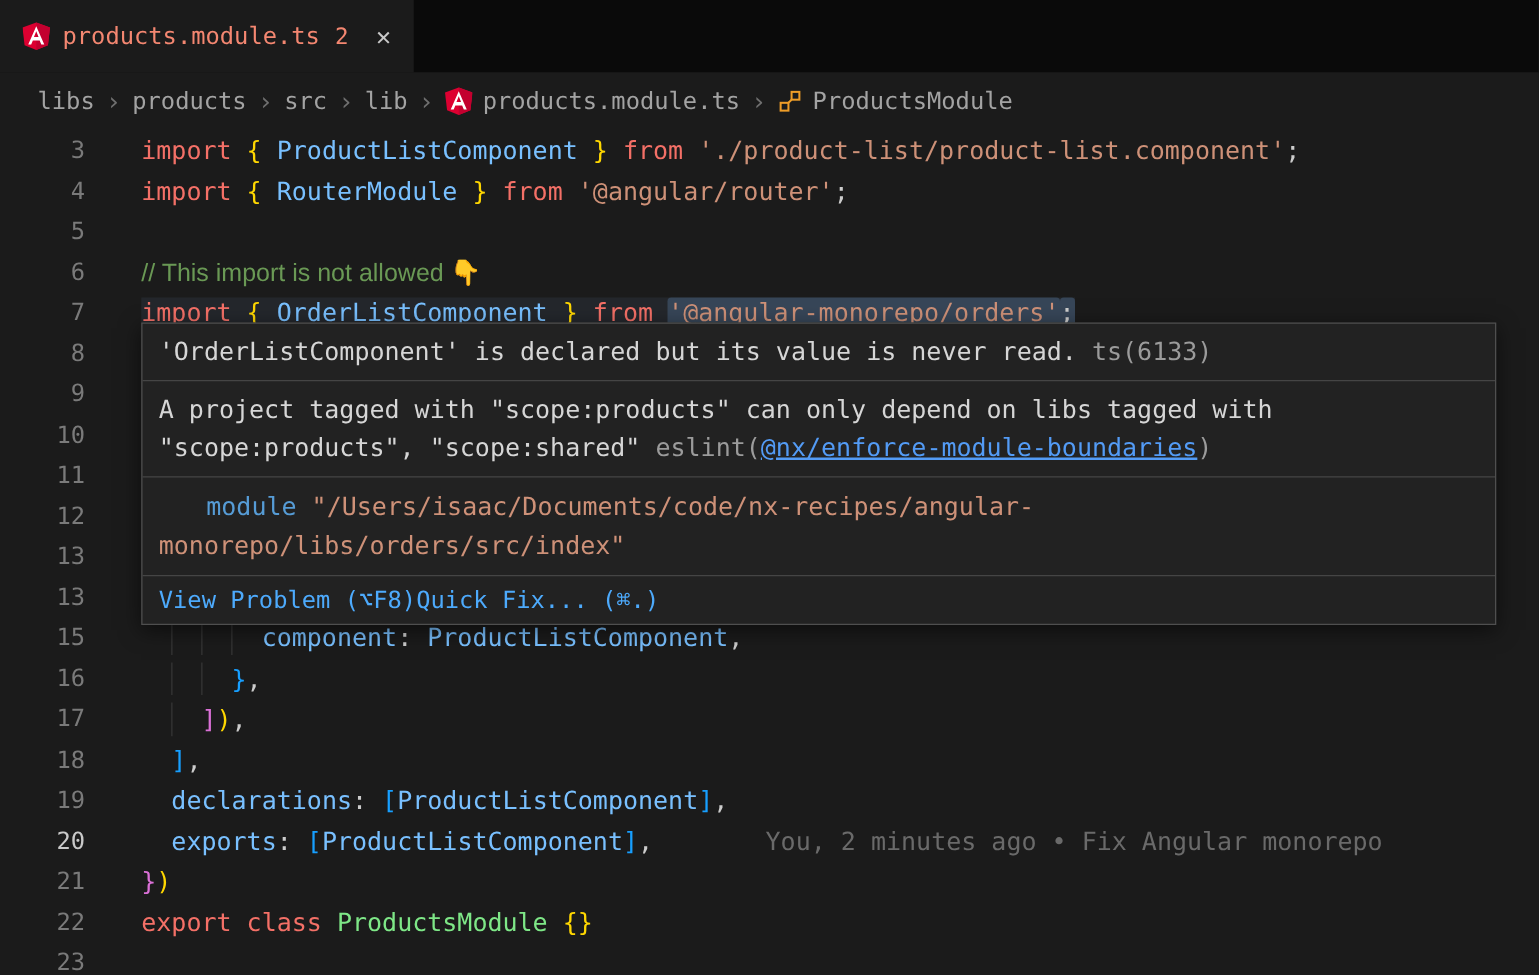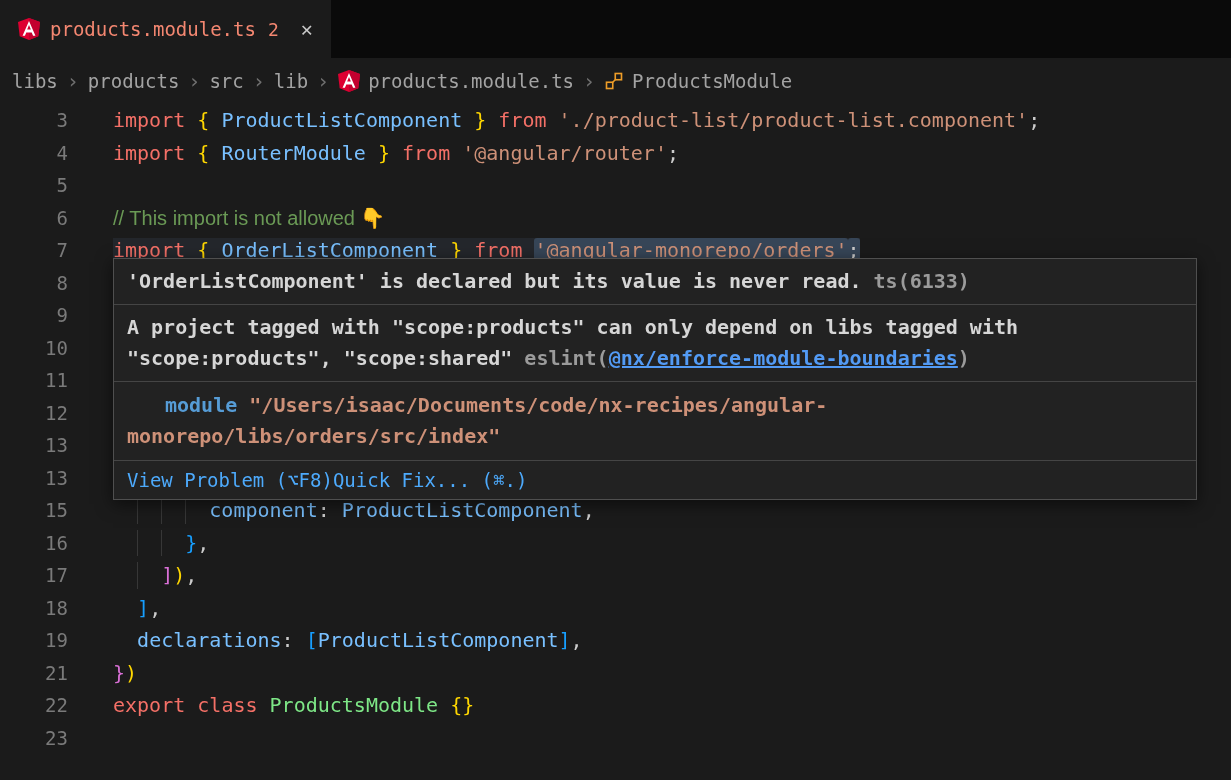--- a/index.html
+++ b/index.html
@@ -16,21 +16,21 @@
     padding:0 18px; background:#1b1b1b; cursor:pointer;
   }
   .tab-icon { display:flex; align-items:center; }
   .tab-label { color:#f48771; font-size:19px; }
   .tab-badge { color:#f48771; font-size:18px; margin-left:2px; }
   .tab-close { color:#c8c8c8; font-size:20px; margin-left:12px; cursor:pointer; }
 
   
   .breadcrumb {
     height:46px; display:flex; align-items:center;
-    padding-left:12px; font-size:19px; color:#a3a3a3; background:#1b1b1b;text-align:right;
+    padding-left:30px; font-size:19px; color:#a3a3a3; background:#1b1b1b;text-align:right;
   }
   .bc-sep { color:#6f6f6f; font-size:20px; margin:0 9px; }
   .bc-item { display:flex; align-items:center; gap:8px; cursor:pointer; white-space:pre; }
 
   
   .editor { position:relative; }
   .line { display:flex; height:32.5px; line-height:32.5px; font-size:20px; position:relative; }
   .gutter {
     width:113px; padding-right:45px; flex:none;
     text-align:right; color:#7a7a7a; font-size:19px; cursor:pointer;
@@ -59,21 +59,21 @@
   }
   .tk-hl { background:rgba(88,120,160,0.38); border-radius:3px; }
   .blame { color:#6a6a6a; margin-left:90px; }
 
   
   .hover {
     position:absolute; left:113px; top:154px; width:1084px;
     background:#222222; border:1px solid #4f4f4f; z-index:5;
     font-size:20px; box-shadow:0 4px 16px rgba(0,0,0,0.55);
   }
-  .hover-sec { padding:7px 13px; color:#d6d6d6;font-weight:bold; }
+  .hover-sec { padding:7px 13px; color:#d6d6d6; }
   .hover-sec.code { padding:8px 13px; }
   .hover-sec + .hover-sec { border-top:1px solid #454545; }
   .hv-line { line-height:31px; white-space:pre; }
   .hv-text   { color:#d6d6d6; }
   .hv-dim    { color:#9b9b9b; }
   .hv-link   { color:var(--c-link); text-decoration:underline; cursor:pointer; }
   .hv-module { color:var(--c-module_kw);margin-left:38px; }
   .hv-string { color:var(--c-string); }
   .hover-actions {
     border-top:1px solid #454545; display:flex; 
@@ -190,20 +190,24 @@
         <div class="code"><span class="tk-pln">    </span><span class="tk-b2">]</span><span class="tk-b1">)</span><span class="tk-pun">,</span></div>
       </div>
       <div class="line">
         <div class="gutter">18</div>
         <div class="code"><span class="tk-pln">  </span><span class="tk-b3">]</span><span class="tk-pun">,</span></div>
       </div>
       <div class="line">
         <div class="gutter">19</div>
         <div class="code"><span class="tk-pln">  </span><span class="tk-ent">declarations</span><span class="tk-pun">: </span><span class="tk-b3">[</span><span class="tk-ent">ProductListComponent</span><span class="tk-b3">]</span><span class="tk-pun">,</span></div>
       </div>
+      <div class="line active">
+        <div class="gutter">20</div>
+        <div class="code"><span class="tk-pln">  </span><span class="tk-ent">exports</span><span class="tk-pun">: </span><span class="tk-b3">[</span><span class="tk-ent">ProductListComponent</span><span class="tk-b3">]</span><span class="tk-pun">,</span><span class="blame">You, 2 minutes ago • Fix Angular monorepo</span></div>
+      </div>
       <div class="line">
         <div class="gutter">21</div>
         <div class="code"><span class="tk-b2">}</span><span class="tk-b1">)</span></div>
       </div>
       <div class="line">
         <div class="gutter">22</div>
         <div class="code"><span class="tk-kw">export </span><span class="tk-kw">class </span><span class="tk-cls">ProductsModule </span><span class="tk-b1">{}</span></div>
       </div>
       <div class="line">
         <div class="gutter">23</div>

